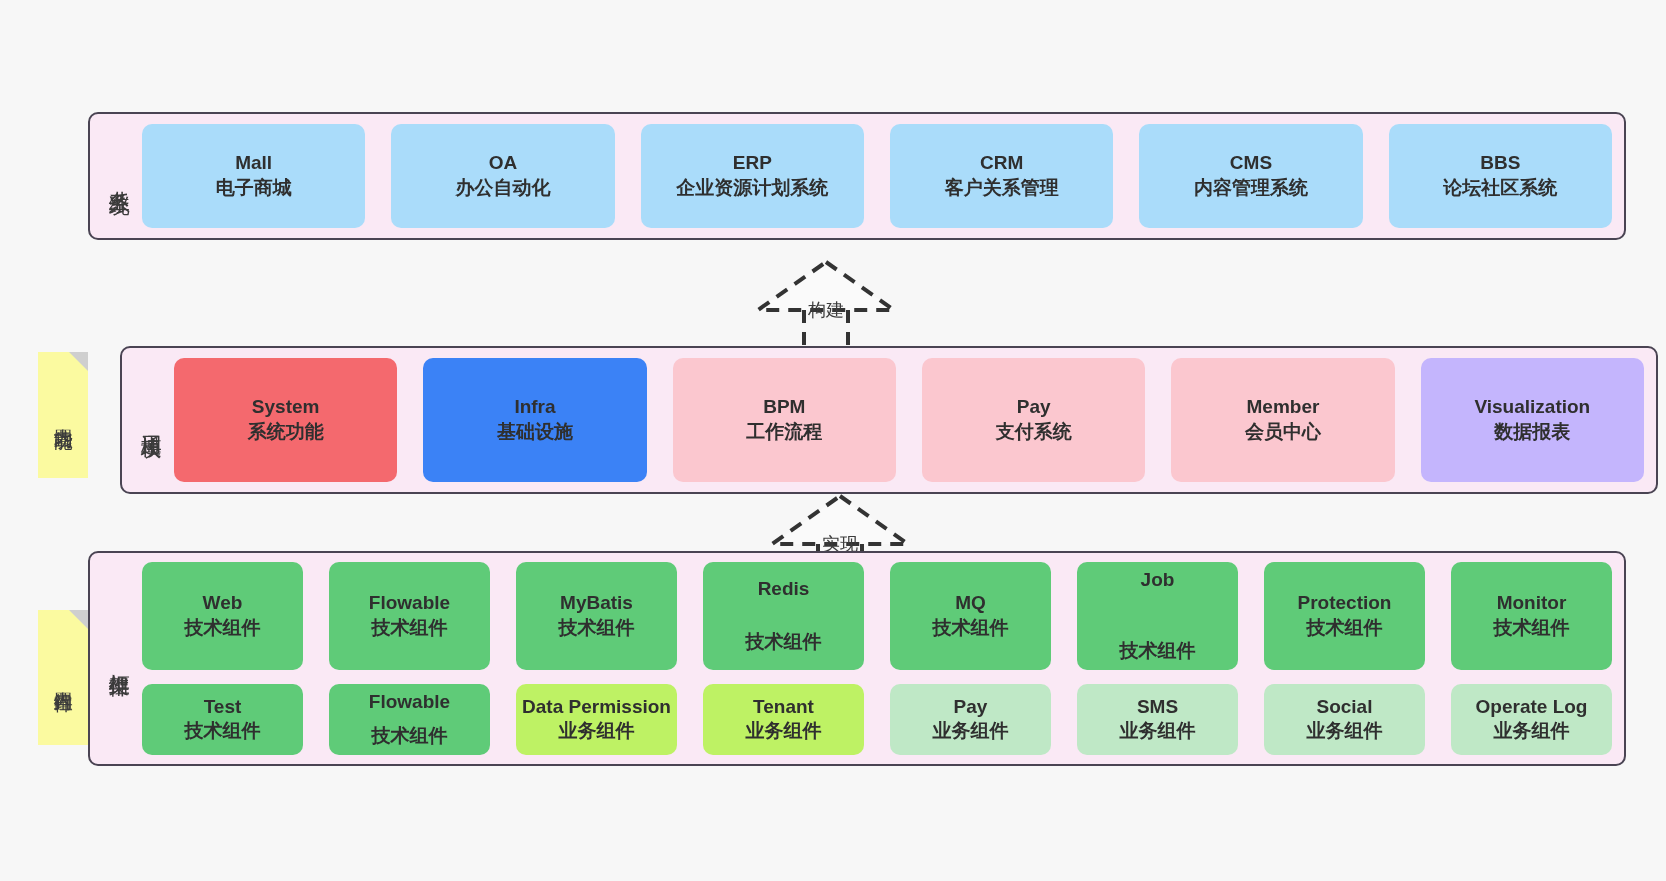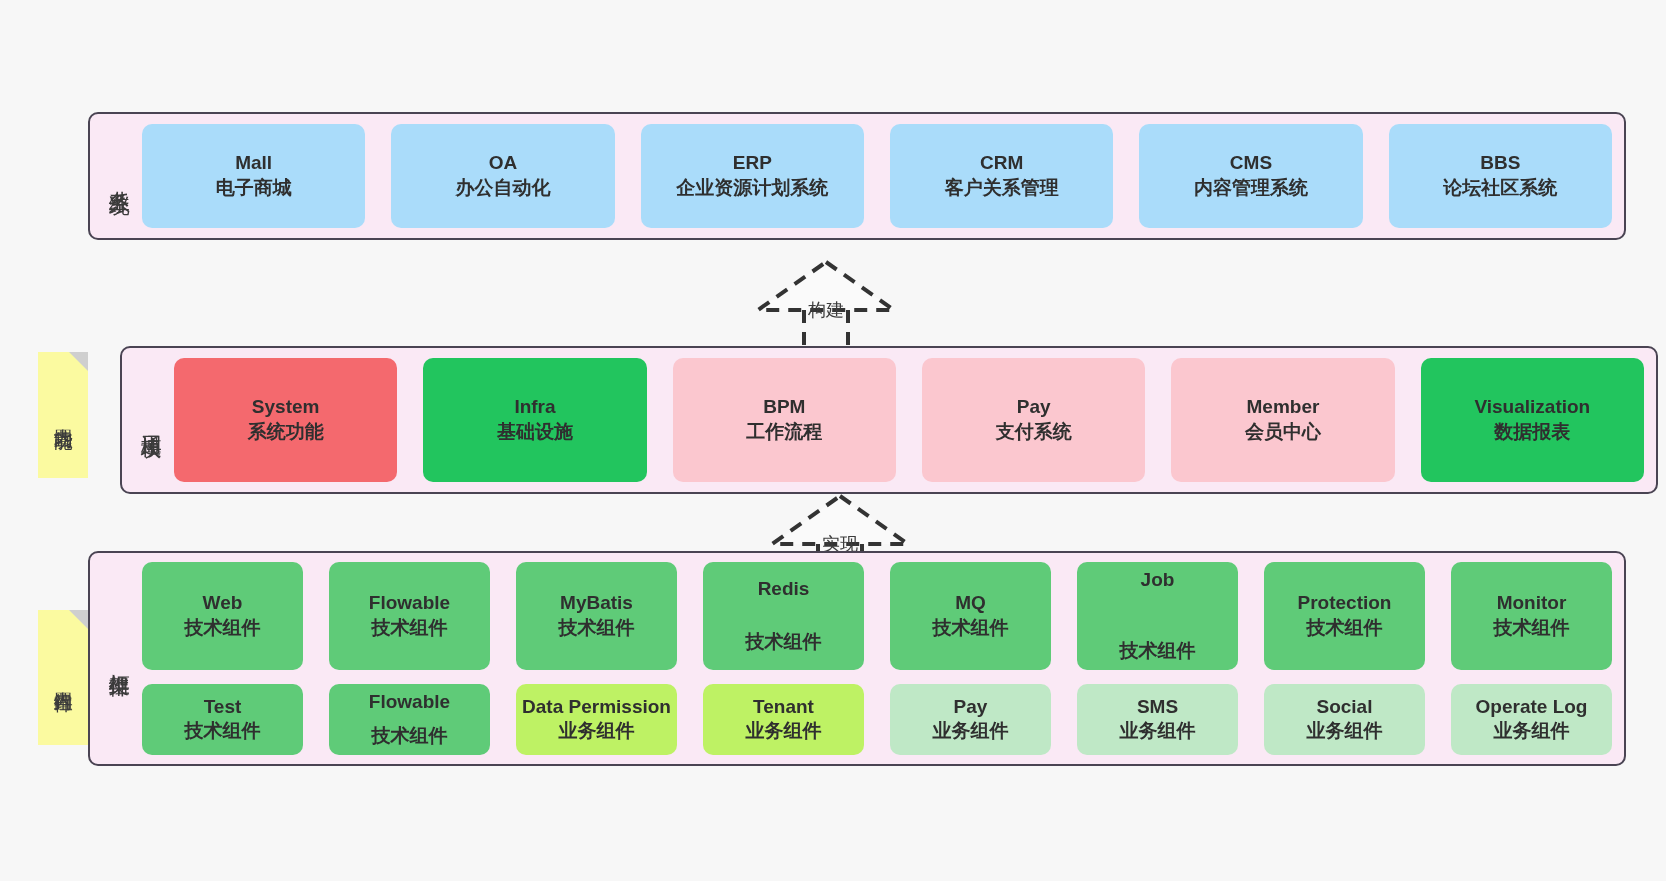--- a/index.html
+++ b/index.html
@@ -193,37 +193,37 @@
     <span>内置功能</span>
   </div>
   <div class="layer" id="layer-common" style="left: 88px; top: 346px; width: 1538px; height: 148px; background: rgb(250, 233, 245); border-color: rgb(74, 68, 83); margin-left: 32px;">
     <div class="layer-title">通用模块</div>
     <div class="layer-body">
       <div class="row">
         <div class="card c-red" style="background: rgb(244, 105, 110);">
           <span class="en">System</span>
           <span class="cn">系统功能</span>
         </div>
-        <div class="card c-red" style="background: #22c55e; text-align: center;">
+        <div class="card c-red" style="background: #3b82f6; text-align: center;">
           <span class="en">Infra</span>
           <span class="cn">基础设施</span>
         </div>
         <div class="card c-pink" style="background: rgb(251, 199, 207);">
           <span class="en">BPM</span>
           <span class="cn">工作流程</span>
         </div>
         <div class="card c-pink" style="background: rgb(251, 199, 207);">
           <span class="en">Pay</span>
           <span class="cn">支付系统</span>
         </div>
         <div class="card c-pink" style="background: rgb(251, 199, 207); text-align: center;">
           <span class="en">Member</span>
           <span class="cn">会员中心</span>
         </div>
-        <div class="card c-pink" style="background: #22c55e;">
+        <div class="card c-pink" style="background: #c4b5fd;">
           <span class="en">Visualization</span>
           <span class="cn">数据报表</span>
         </div>
       </div>
     </div>
   </div>
 
   <div class="arrow" id="arrow-implement" style="left:760px; top:492px; width:160px; height:92px;">
     <svg width="160" height="92" viewBox="0 0 160 92" aria-hidden="true">
       <polygon points="80,4 148,52 12,52" fill="#fafafa" stroke="#333333" stroke-width="4" stroke-dasharray="13 9" stroke-linejoin="miter"></polygon>

